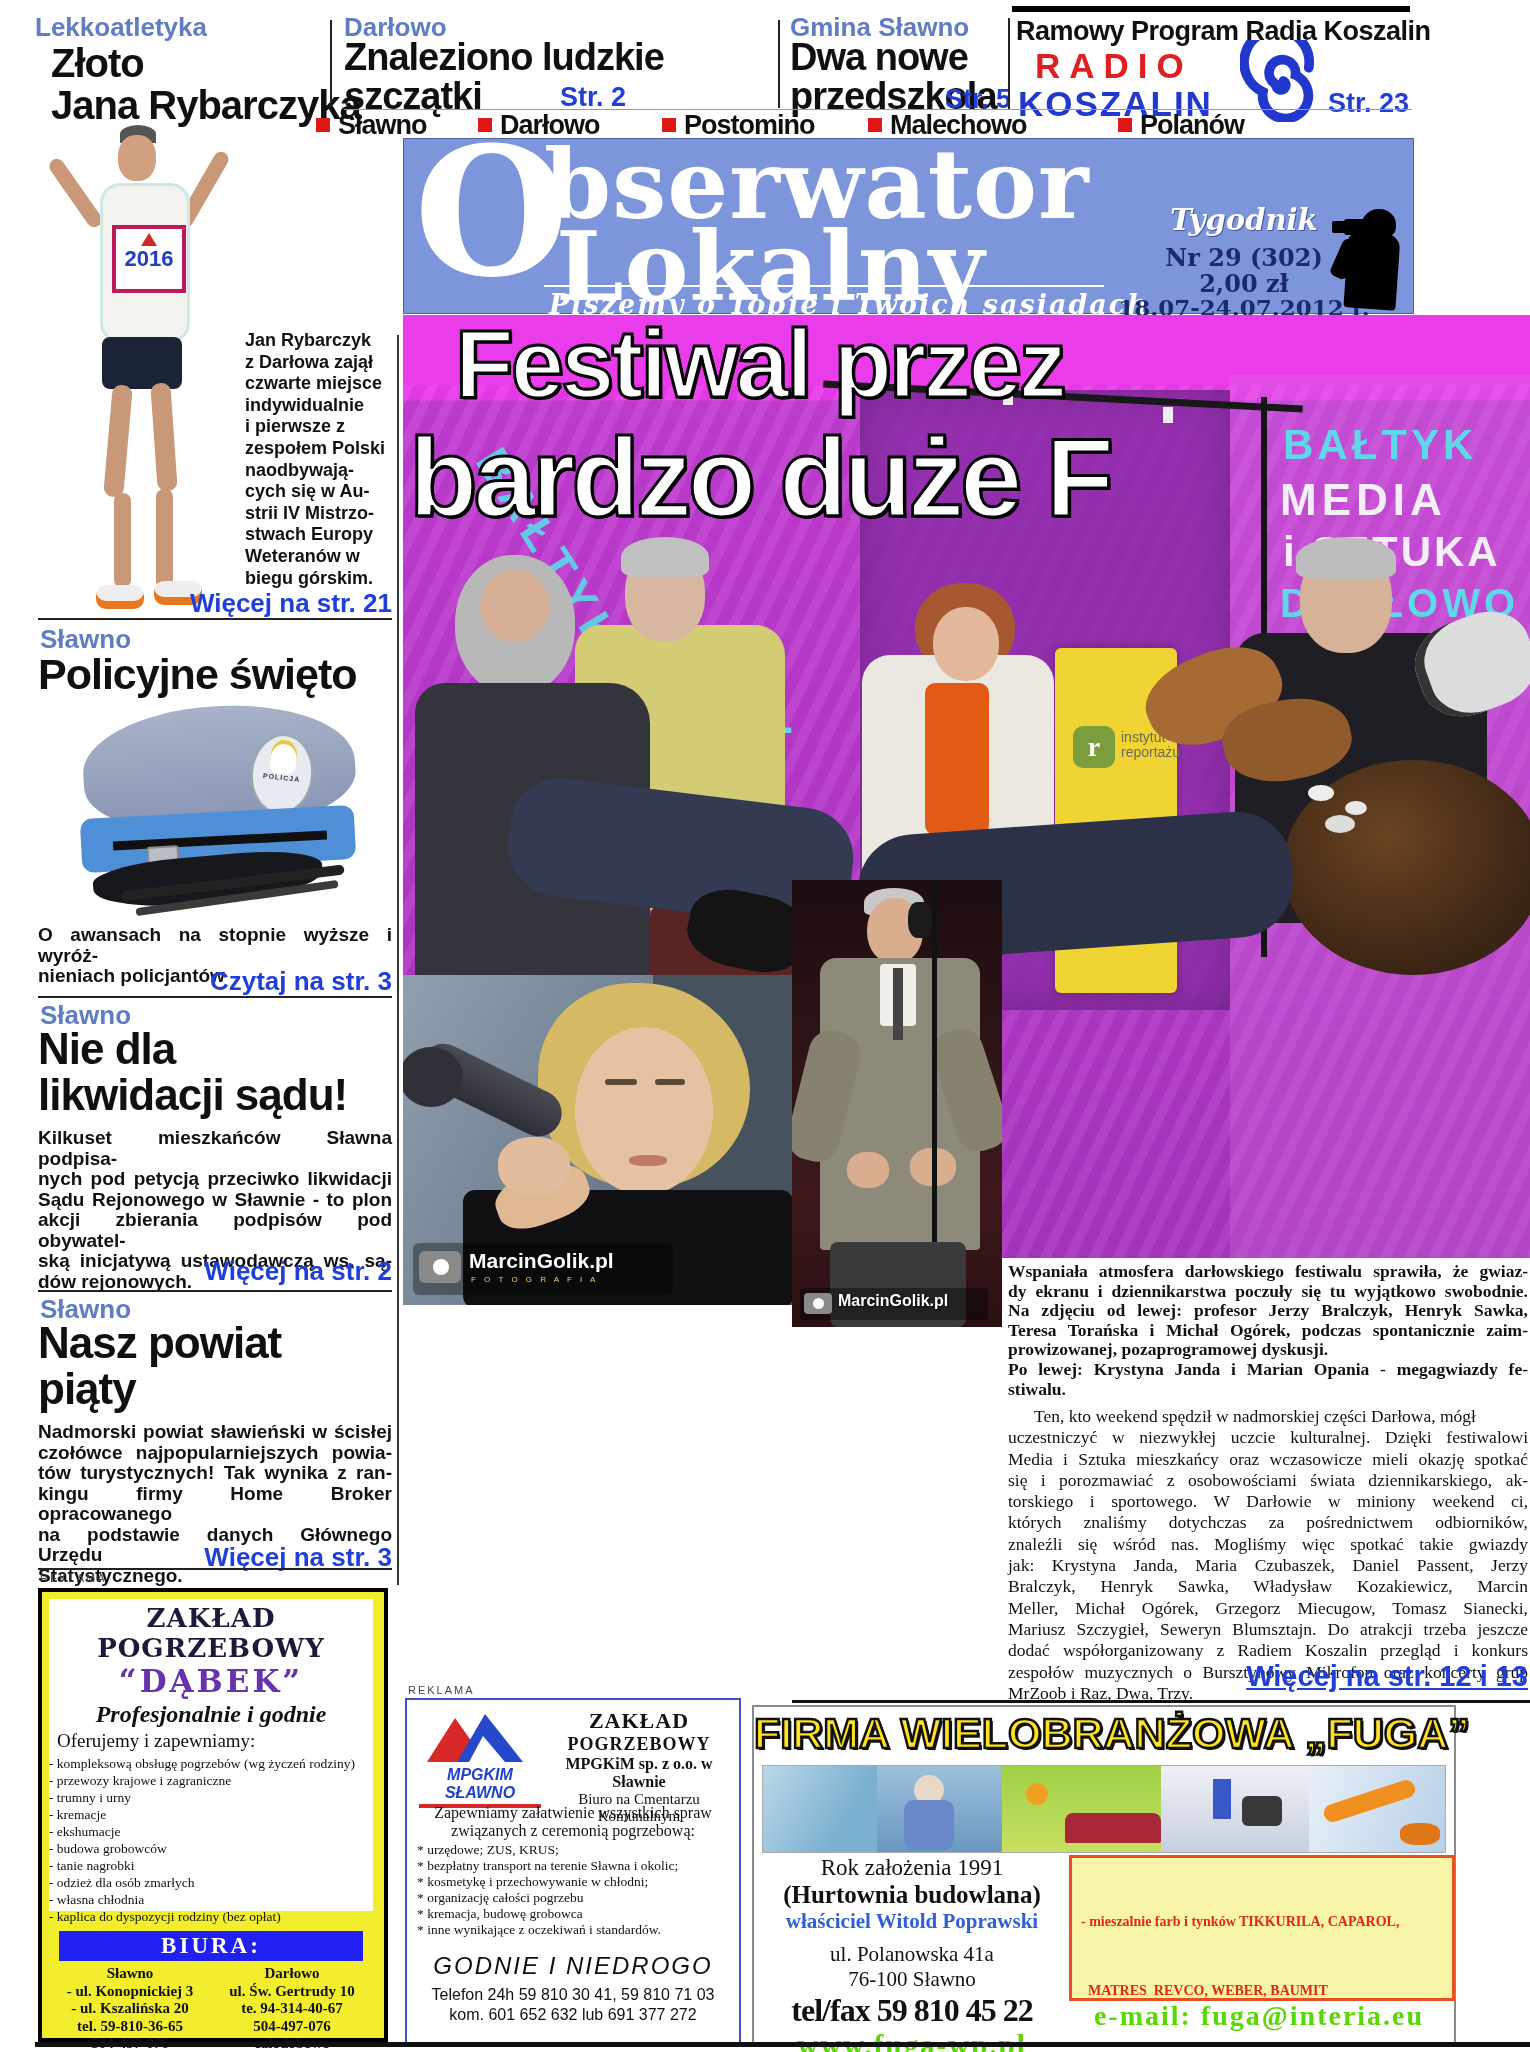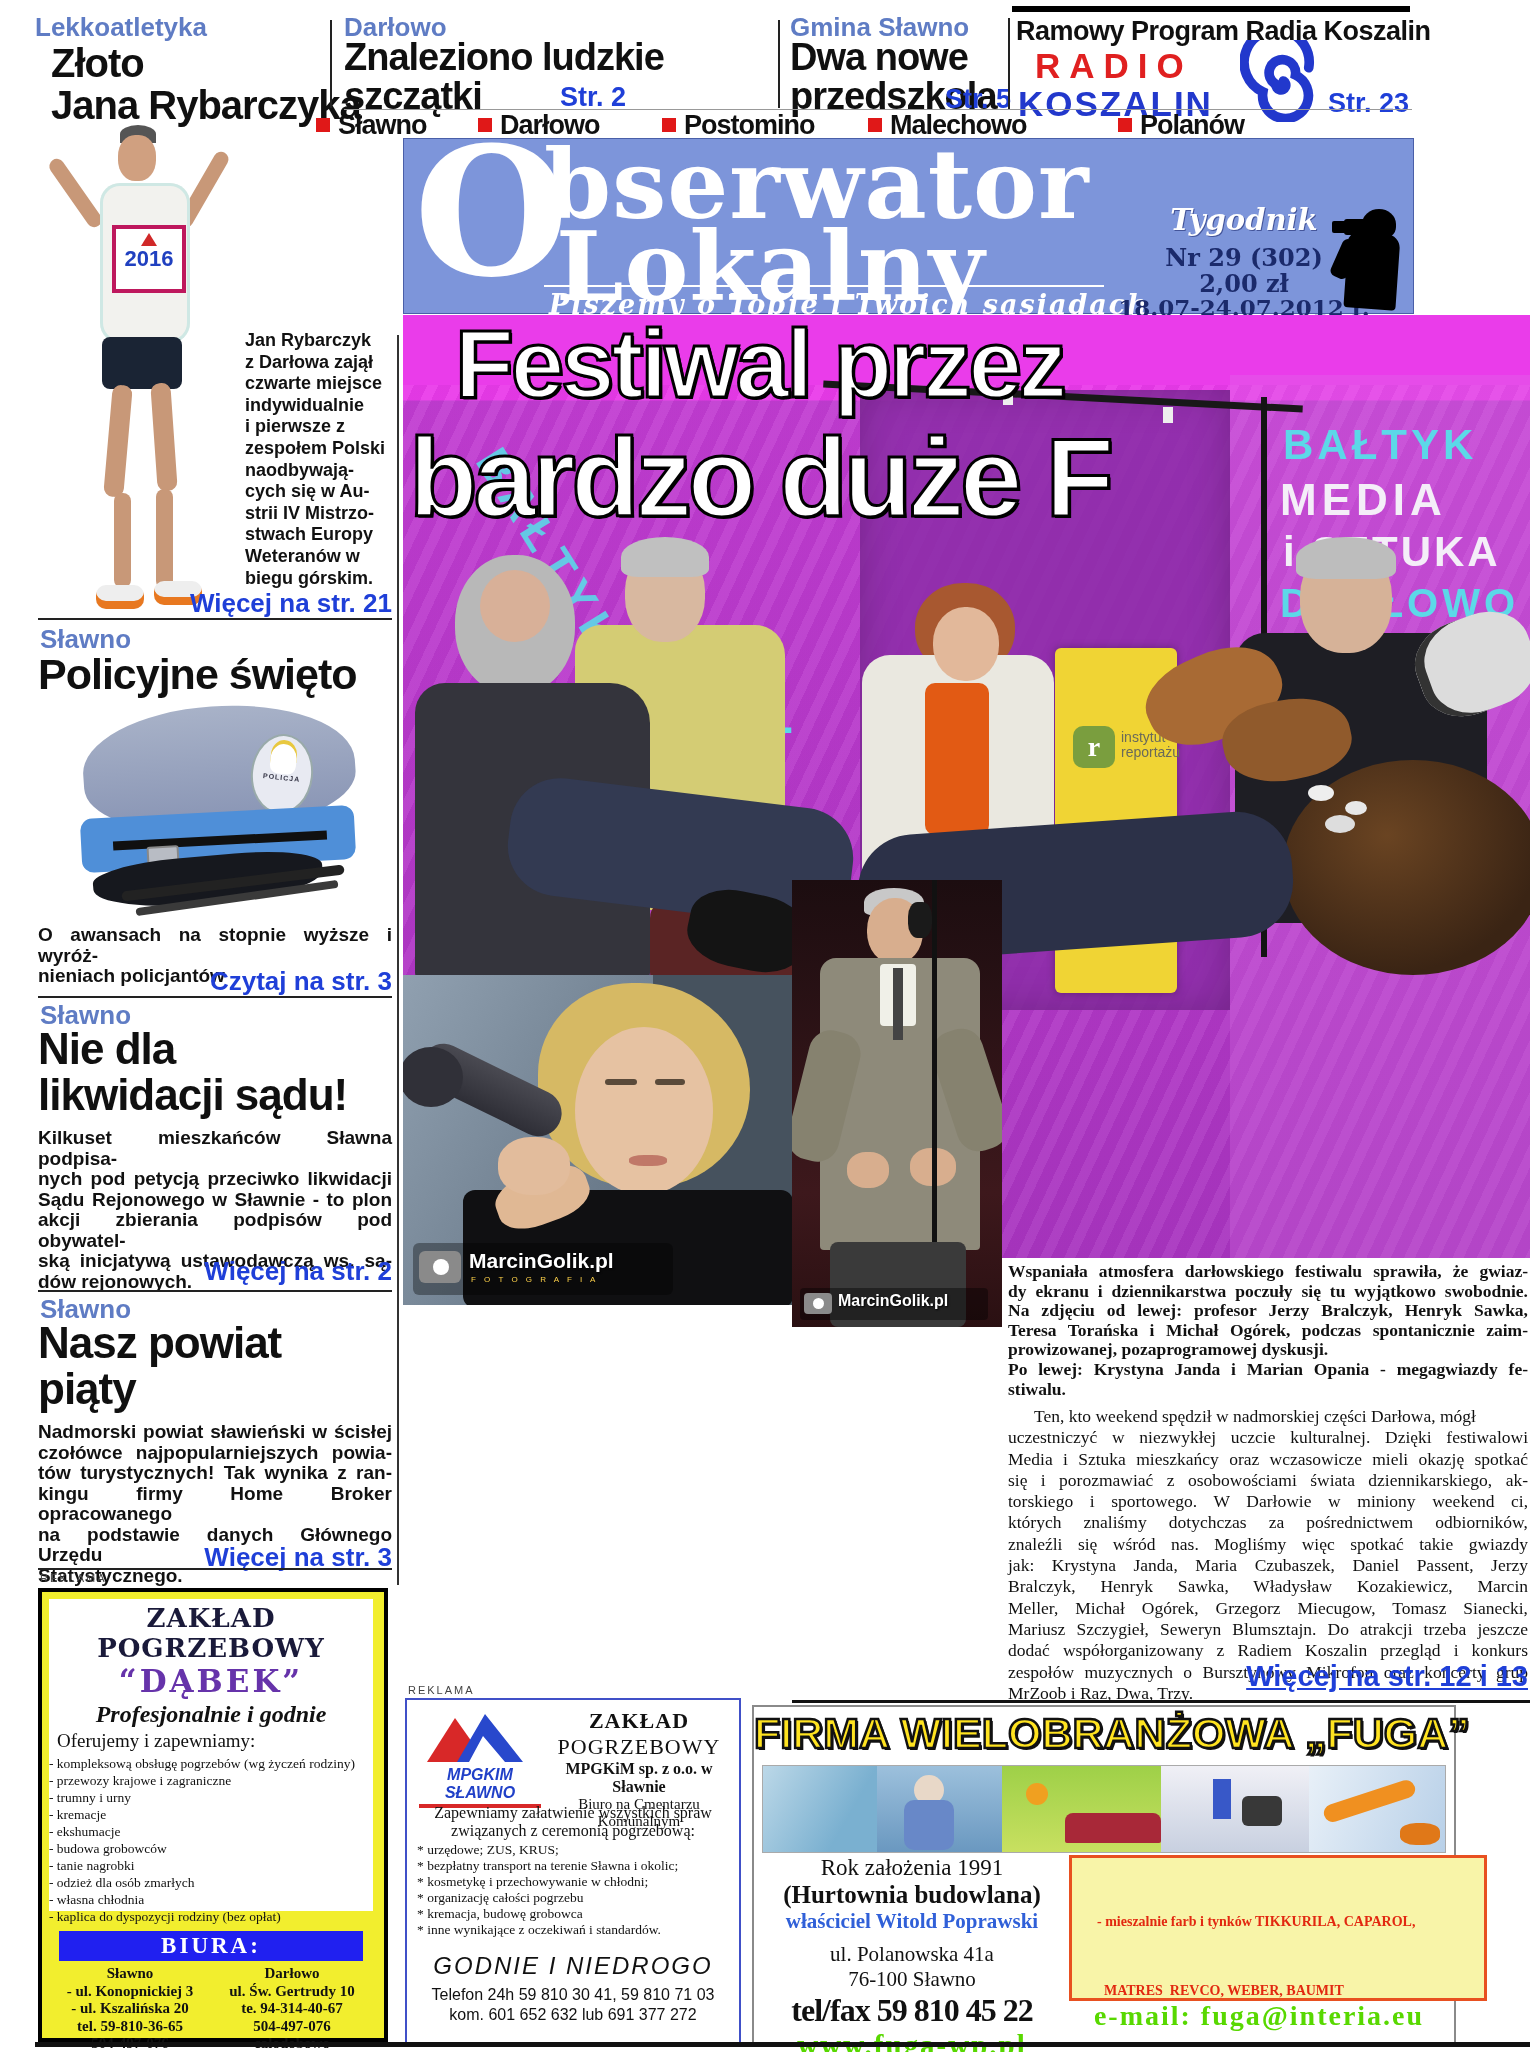--- a/index.html
+++ b/index.html
@@ -380,21 +380,21 @@
   <div class="abs serif" style="left:405px;top:1698px;width:332px;height:342px;background:#fff;border:2px solid #4050c8;">
     <div class="abs" style="left:12px;top:14px;width:122px;text-align:center;">
       <svg width="110" height="48" viewBox="0 0 110 48">
         <polygon points="2,48 30,4 47,28 35,48" fill="#d82828"></polygon>
         <polygon points="32,48 60,0 98,48 80,48 58,22 44,48" fill="#2848cc"></polygon>
       </svg>
       <div style="font-size:16px;font-weight:bold;font-style:italic;color:#2040c8;font-family:'Liberation Sans',sans-serif;border-bottom:4px solid #d82828;padding-bottom:2px;">MPGKIM SŁAWNO</div>
     </div>
     <div class="abs" style="left:138px;top:8px;width:188px;text-align:center;">
       <div style="font-size:22px;font-weight:bold;letter-spacing:1px;">ZAKŁAD</div>
-      <div style="font-size:22px;font-weight:normal;letter-spacing:1px;">POGRZEBOWY</div>
+      <div style="font-size:18px;font-weight:bold;letter-spacing:1px;">POGRZEBOWY</div>
       <div style="font-size:16px;font-weight:bold;">MPGKiM sp. z o.o. w Sławnie</div>
       <div style="font-size:15px;">Biuro na Cmentarzu</div>
       <div style="font-size:15px;">Komunalnym</div>
     </div>
     <div class="abs" style="left:0;top:104px;width:332px;text-align:center;font-size:16px;line-height:18px;">
       <div>Zapewniamy załatwienie wszystkich spraw</div>
       <div>związanych z ceremonią pogrzebową:</div>
     </div>
     <div class="abs" style="left:10px;top:142px;width:316px;font-size:13.5px;line-height:16px;">
       <div>* urzędowe; ZUS, KRUS;</div>
@@ -437,21 +437,21 @@
     <div class="abs serif" style="left:8px;top:148px;width:300px;text-align:center;">
       <div style="font-size:23px;">Rok założenia 1991</div>
       <div style="font-size:25px;font-weight:bold;">(Hurtownia budowlana)</div>
       <div style="font-size:21px;font-weight:bold;color:#3060d8;">właściciel Witold Poprawski</div>
       <div style="font-size:21px;margin-top:8px;">ul. Polanowska 41a</div>
       <div style="font-size:21px;">76-100 Sławno</div>
       <div style="font-size:32px;font-weight:bold;letter-spacing:-1px;">tel/fax 59 810 45 22</div>
       <div style="font-size:29px;font-weight:bold;color:#58d800;letter-spacing:2px;">www.fuga-wp.pl</div>
     </div>
 
-    <div class="abs serif" style="left:315px;top:148px;width:362px;height:128px;background:#f8f4a8;border:3px solid #e85020;padding:6px 25px;font-weight:bold;font-size:14px;line-height:23px;color:#e22810;white-space:pre;">
+    <div class="abs serif" style="left:315px;top:148px;width:362px;height:128px;background:#f8f4a8;border:3px solid #e85020;padding:6px 9px;font-weight:bold;font-size:14px;line-height:23px;color:#e22810;white-space:pre;">
       <div>- mieszalnie farb i tynków TIKKURILA, CAPAROL,</div>
       <div>  MATRES  REVCO, WEBER, BAUMIT</div>
       <div>- tynki, gładzie, systemy dociepleń, glazura, terakota</div>
       
       
     </div>
     <div class="abs serif" style="left:315px;top:293px;width:380px;text-align:center;font-size:28px;font-weight:bold;color:#58d800;letter-spacing:2px;">e-mail: fuga@interia.eu</div>
   </div>
 
   <div class="abs" style="left:35px;top:2042px;width:1495px;height:5px;background:#111;"></div>

